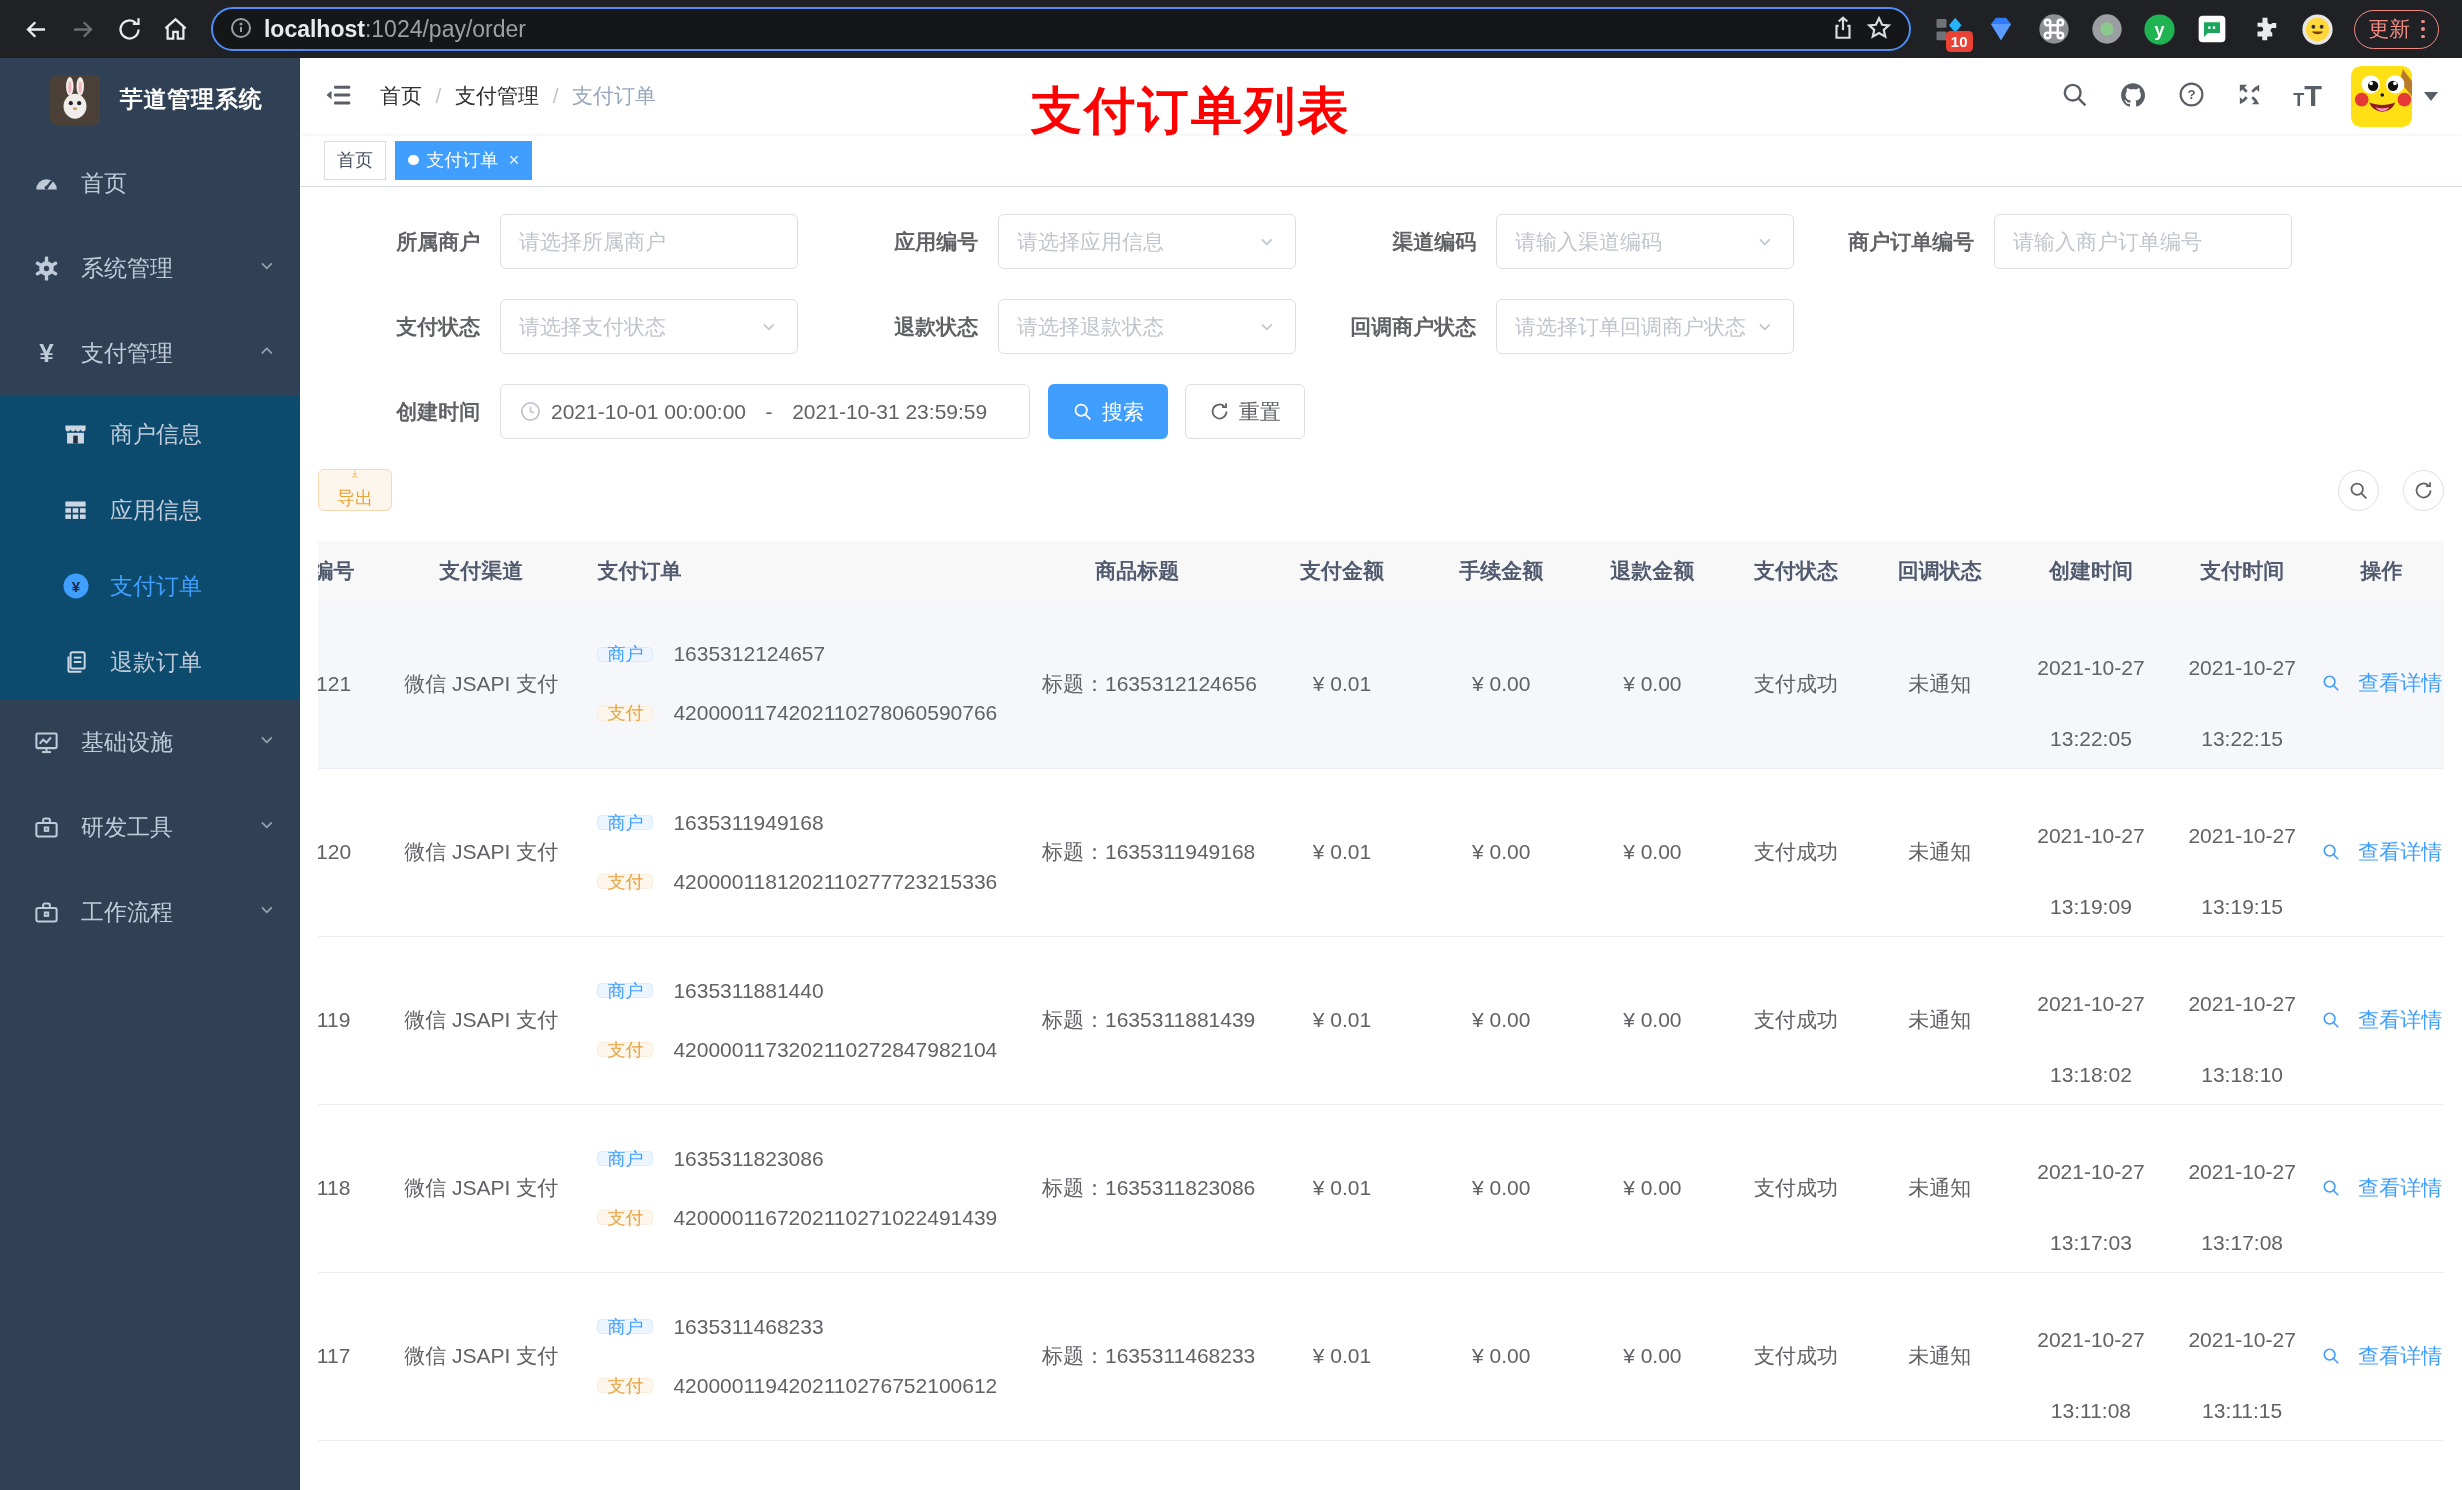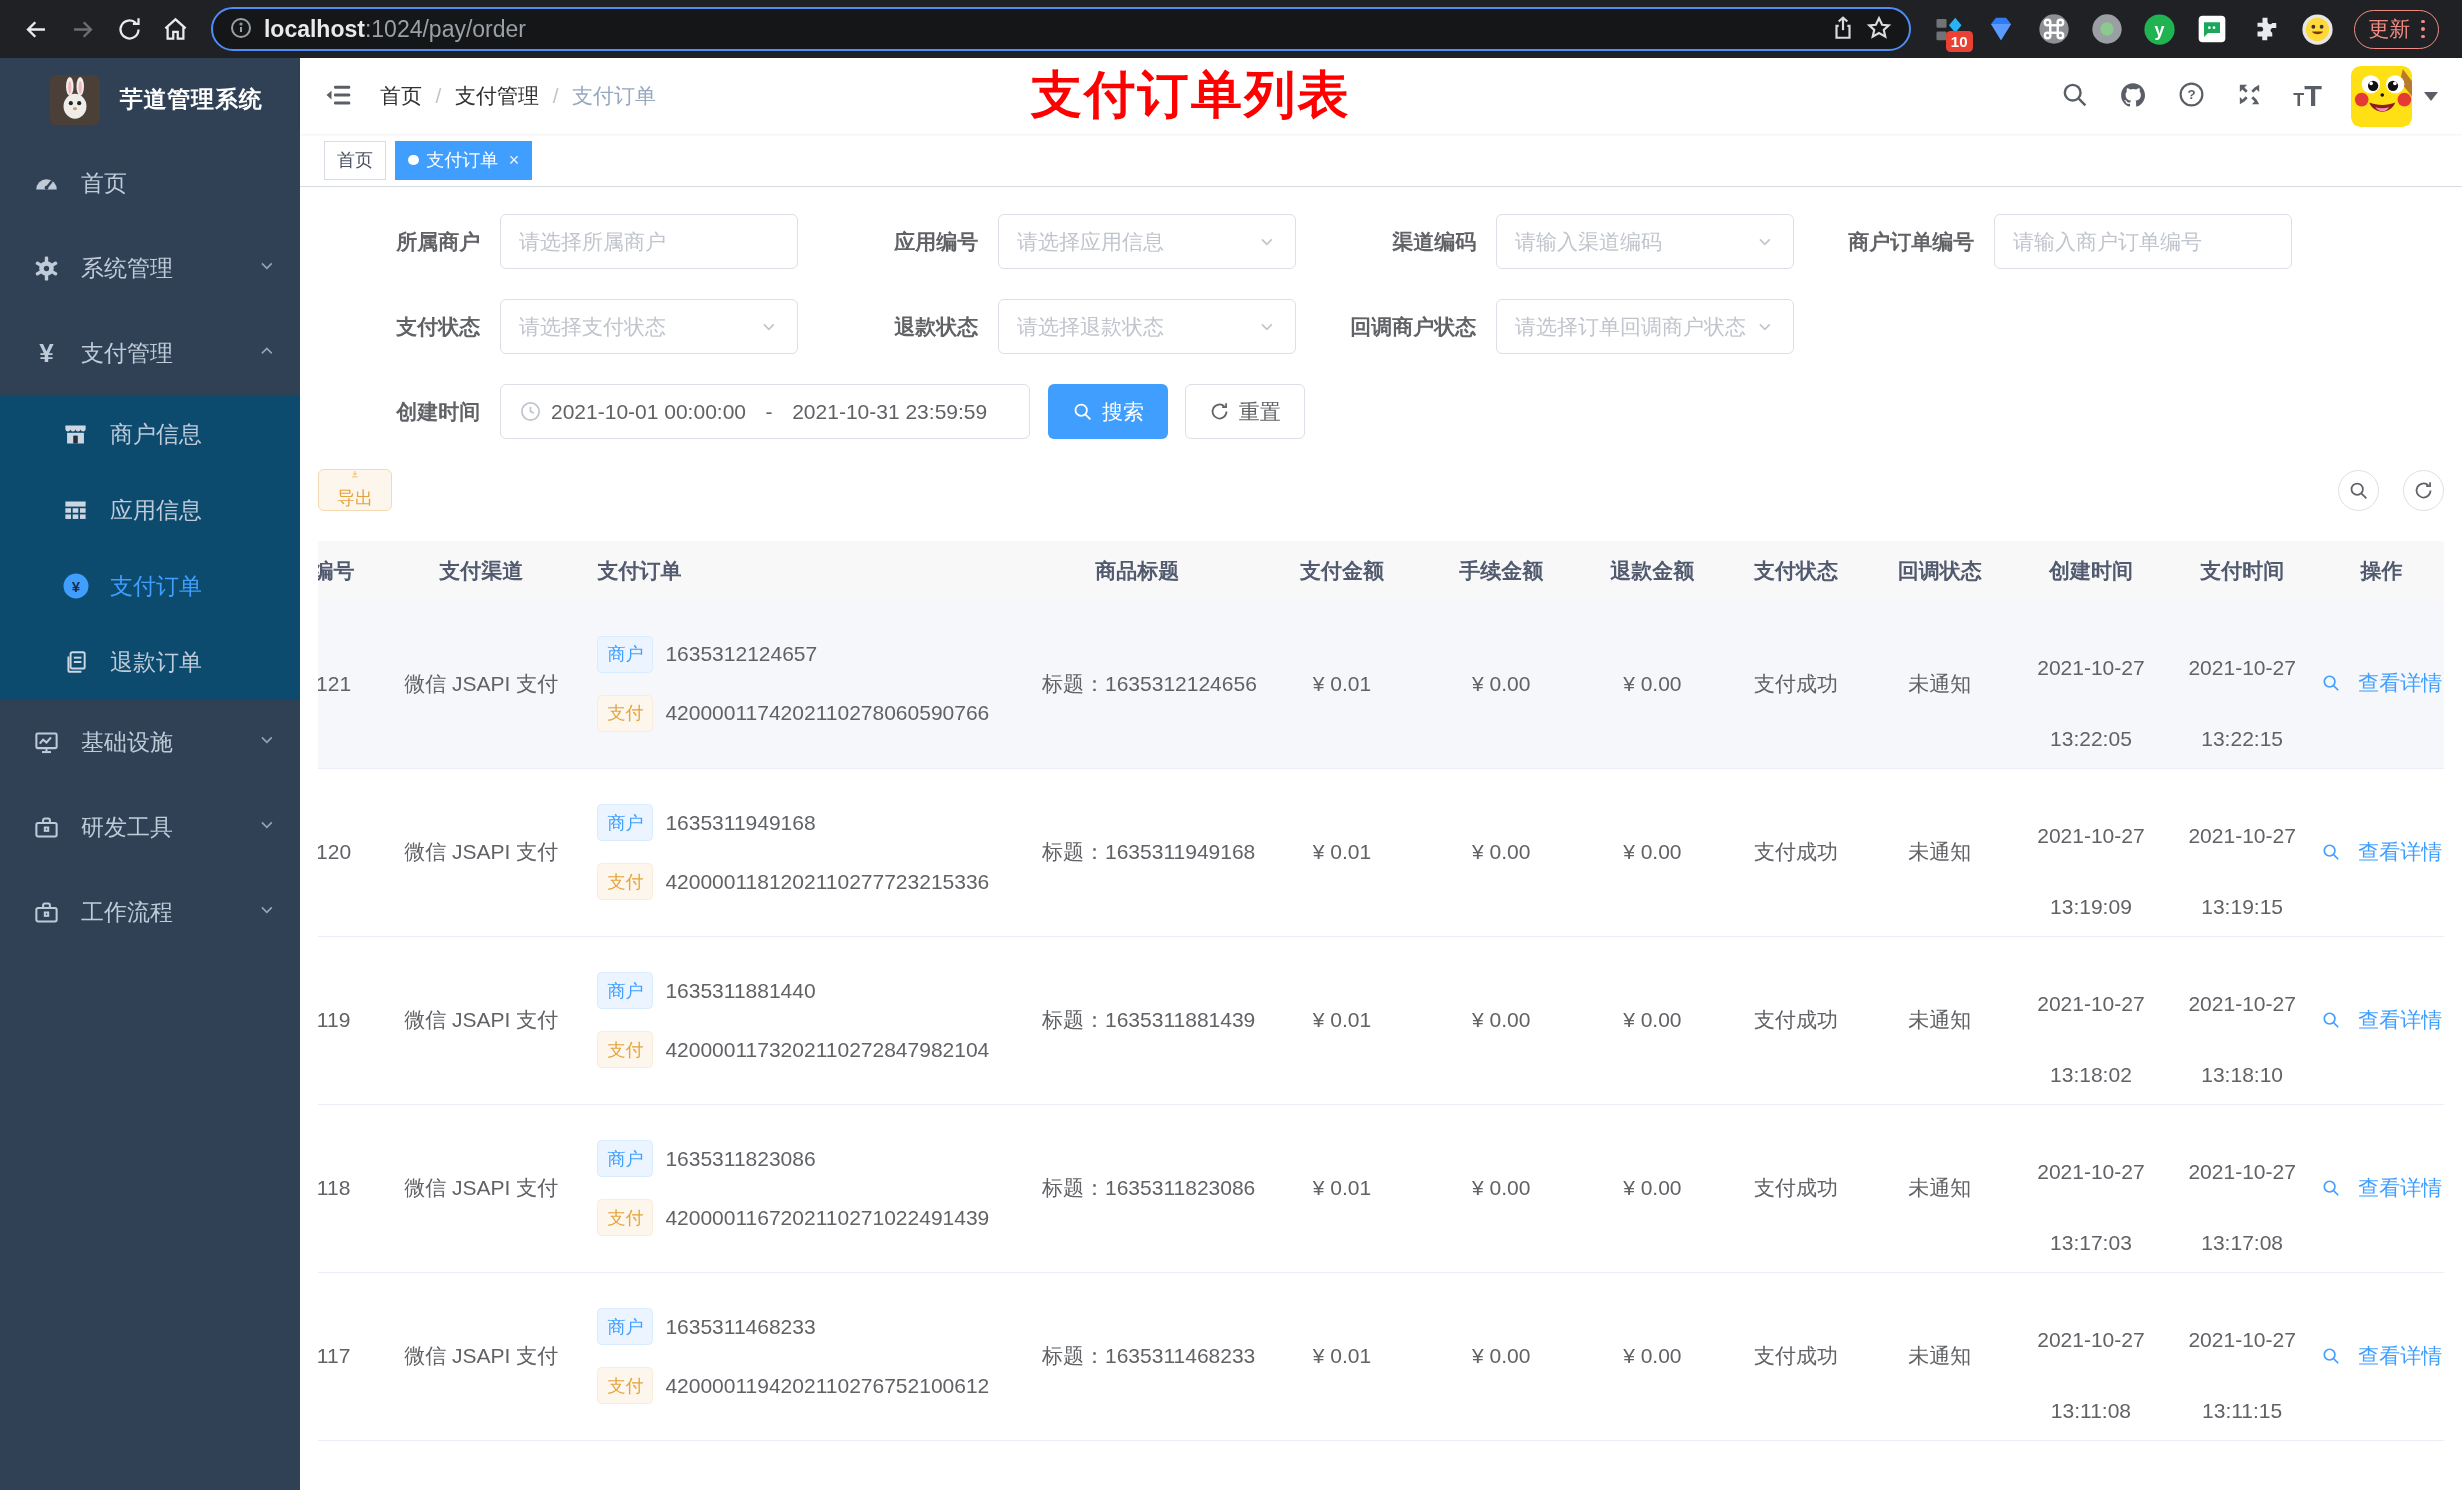--- a/index.html
+++ b/index.html
@@ -40,21 +40,21 @@
   .yen-glyph { font-size:26px; font-weight:700; color:#bfcbd9; }
 
   
   .main { flex:1; min-width:0; display:flex; flex-direction:column; background:#fff; }
 
   .navbar { height:76px; background:#fff; display:flex; align-items:center; padding:0 24px; position:relative;
     box-shadow:0 0.8px 3px rgba(0,21,41,.08); z-index:3; }
   .crumbs { display:flex; align-items:center; gap:13.6px; margin-left:26px; font-size:21px; color:#303133; }
   .crumbs .sep { color:#c0c4cc; }
   .crumbs .current { color:#97a8be; }
-  .annotation { position:absolute; left:731px; top:3px; font-size:51px; font-weight:700; color:#ff0000; letter-spacing:2.3px; white-space:nowrap;text-align:center; }
+  .annotation { position:absolute; left:731px; top:19px; font-size:51px; font-weight:700; color:#ff0000; letter-spacing:2.3px; white-space:nowrap;text-align:center; }
   .nav-right { margin-left:auto; display:flex; align-items:center; gap:29px; }
   .avatar-wrap { display:flex; align-items:center; gap:12px; }
   .caret-down { width:0; height:0; border-left:7.6px solid transparent; border-right:7.6px solid transparent; border-top:9px solid #5a5e66; }
 
   .tags-bar { height:53px; background:#fff; border-bottom:0.8px solid #d8dce5; display:flex; align-items:center; padding:0 24px; gap:9px;
     box-shadow:0 0.8px 2.3px rgba(0,0,0,.04); z-index:2; }
   .tag-item { height:39px; display:flex; align-items:center; gap:7.6px; padding:0 12px; border:0.8px solid #d8dce5;
     background:#fff; color:#495060; font-size:18px; cursor:pointer; }
   .tag-item.active { background:#409eff; border-color:#409eff; color:#fff; }
   .tag-item .dot { width:10.6px; height:10.6px; border-radius:50%; background:#fff; }
@@ -92,21 +92,21 @@
   .table-clip { overflow:hidden; width:2126px; margin-top:30px; }
   table { width:2172px; margin-left:-45px; border-collapse:collapse; table-layout:fixed; }
   thead th { height:59px; background:#f8f8f9; font-size:21px; color:#515a6e; font-weight:700; text-align:center; white-space:nowrap; }
   thead th.al { text-align:left; padding-left:29px; }
   tbody td { height:168px; font-size:21px; color:#606266; text-align:center; border-bottom:0.8px solid #ebeef5; white-space:nowrap; }
   tbody tr.row-hover td { background:#f5f7fa; }
   td.c-order, th.c-order { text-align:left; padding-left:29px; }
   td.c-title { text-align:left; padding-left:26px; }
   .order-line { display:flex; align-items:center; height:33px; }
   .order-line + .order-line { margin-top:26px; }
-  .tag { display:inline-flex; align-items:center; height:37px; padding:0 9px; font-size:18px; border-radius:4.5px; margin-right:12px; }
+  .tag { display:inline-flex; align-items:center; height:15px; padding:0 9px; font-size:18px; border-radius:4.5px; margin-right:20px; }
   .tag-blue { color:#409eff; background:#ecf5ff; border:0.8px solid #d9ecff; }
   .tag-yellow { color:#e6a23c; background:#fdf6ec; border:0.8px solid #faecd8; }
   .dt2 { line-height:33px;margin-top:38px; }
   .link { color:#409eff; display:inline-flex; align-items:center; gap:18px; cursor:pointer; text-decoration:none; font-size:21px; }
   tr.partial-row td { border-bottom:none; }
 </style>
 </head>
 <body>
 
 <div class="chrome">

